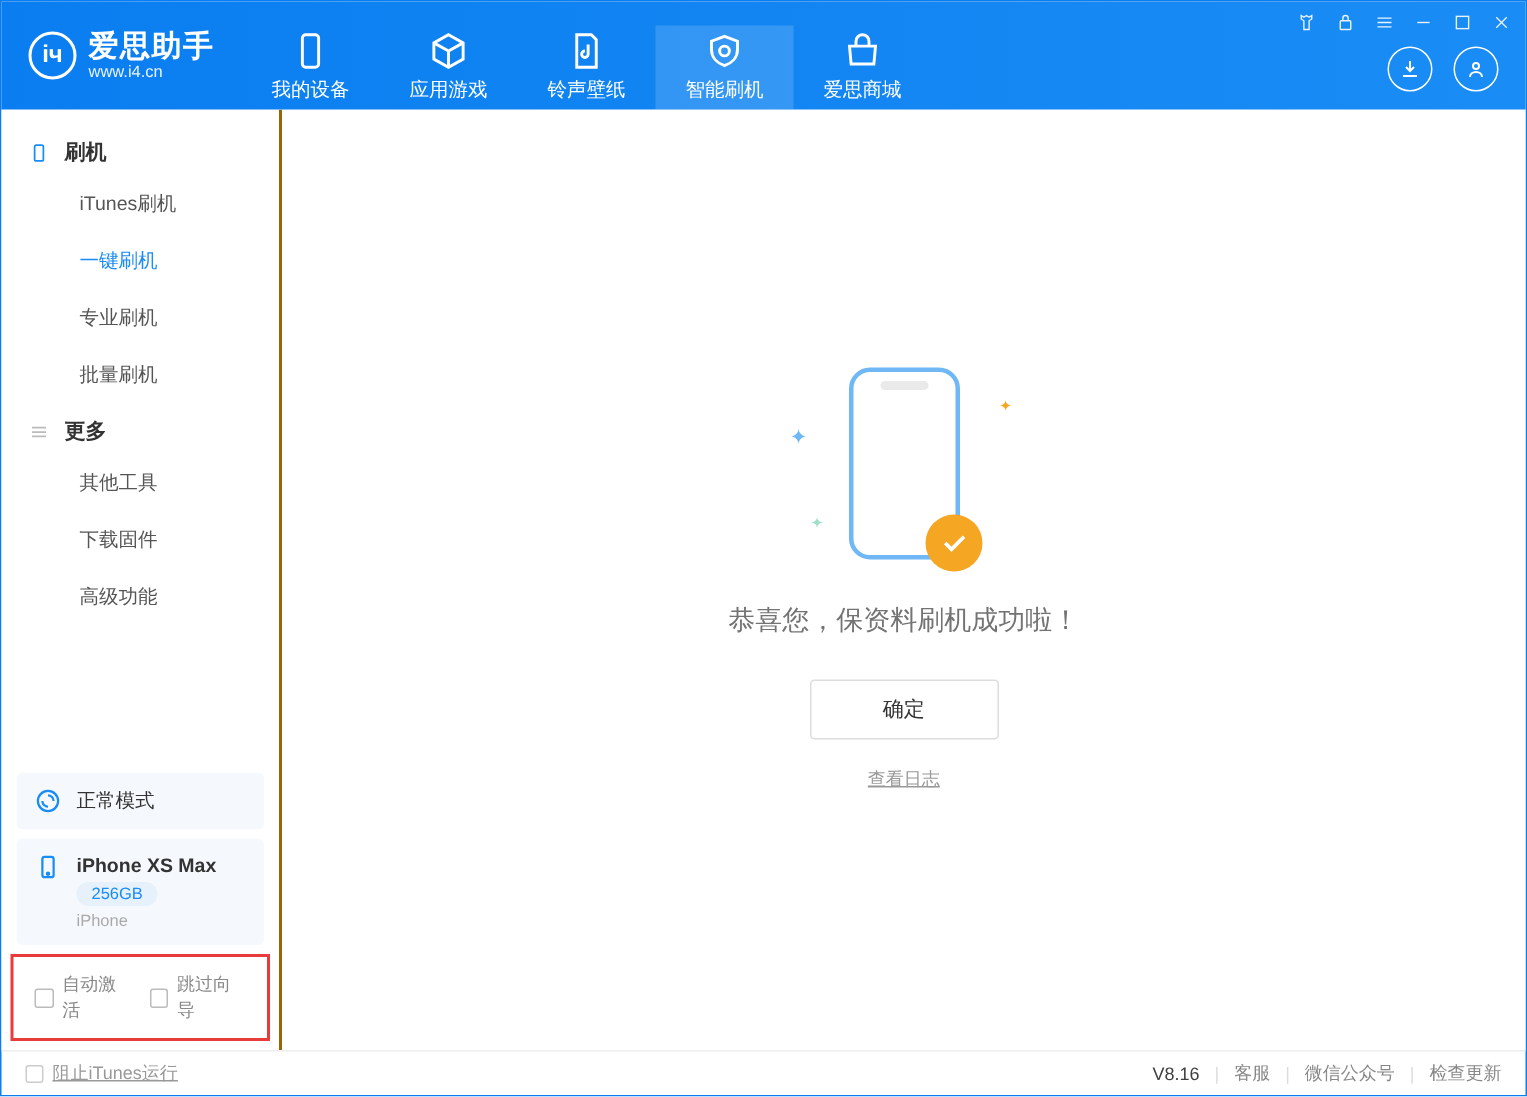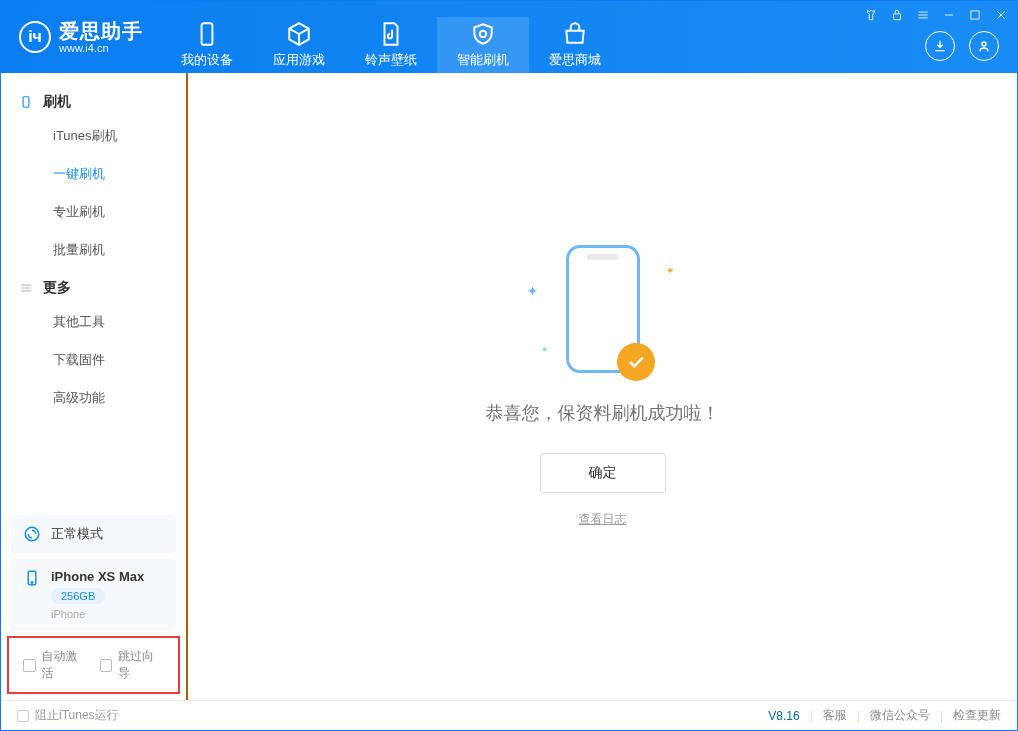--- a/index.html
+++ b/index.html
@@ -69,21 +69,21 @@
 .ok-btn { padding: 10px 48px; border: 1px solid #ddd; background: #fff; font-size: 14px; color: #333; border-radius: 3px; cursor: pointer; margin-bottom: 18px; }
 .log-link { font-size: 12px; color: #999; cursor: pointer; text-decoration: underline; }
 
 
 .statusbar { height: 30px; border-top: 1px solid #eee; display: flex; align-items: center; padding: 0 16px; font-size: 12px; color: #999; }
 .statusbar .left { display: flex; align-items: center; gap: 6px; }
 .statusbar .box { width: 12px; height: 12px; border: 1px solid #ccc; border-radius: 2px; }
 .statusbar .right { margin-left: auto; display: flex; align-items: center; gap: 10px; }
 .statusbar .sep { color: #ddd; }
 .sb-link { cursor: pointer; color: #888; }
-.version { color: #0369a1; }
+.version { color: #404040; }
 </style>
 </head>
 <body>
 
 <div class="app">
 
   <div class="titlebar">
     <div class="logo-block">
       <div class="logo-circle">iч</div>
       <div class="logo-text">
@@ -260,21 +260,21 @@
         </div>
       </div>
       <div class="success-text">恭喜您，保资料刷机成功啦！</div>
       <button class="ok-btn">确定</button>
       <a class="log-link">查看日志</a>
     </div>
   </div>
 
   <div class="statusbar">
     <div class="left">
-      <label class="chk" style="color:#999;">
+      <label class="chk" style="color:#999;text-decoration:underline;">
         <span class="box"></span>
         <span>阻止iTunes运行</span>
       </label>
     </div>
     <div class="right">
       <span class="version">V8.16</span>
       <span class="sep">|</span>
       <span class="sb-link">客服</span>
       <span class="sep">|</span>
       <span class="sb-link">微信公众号</span>

